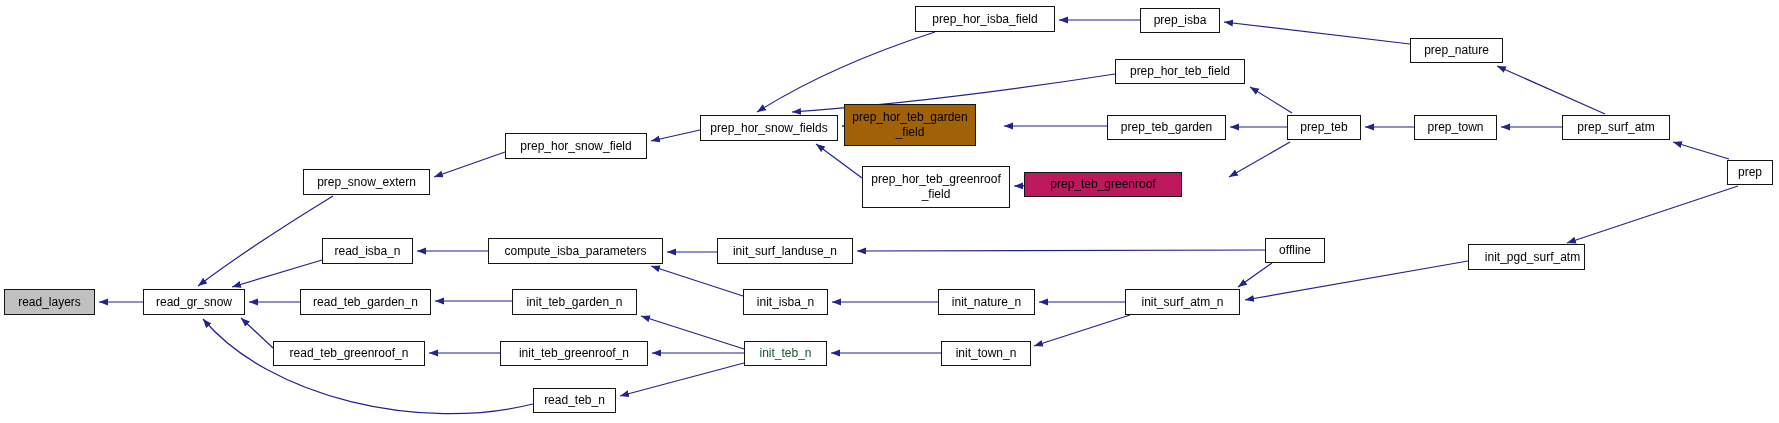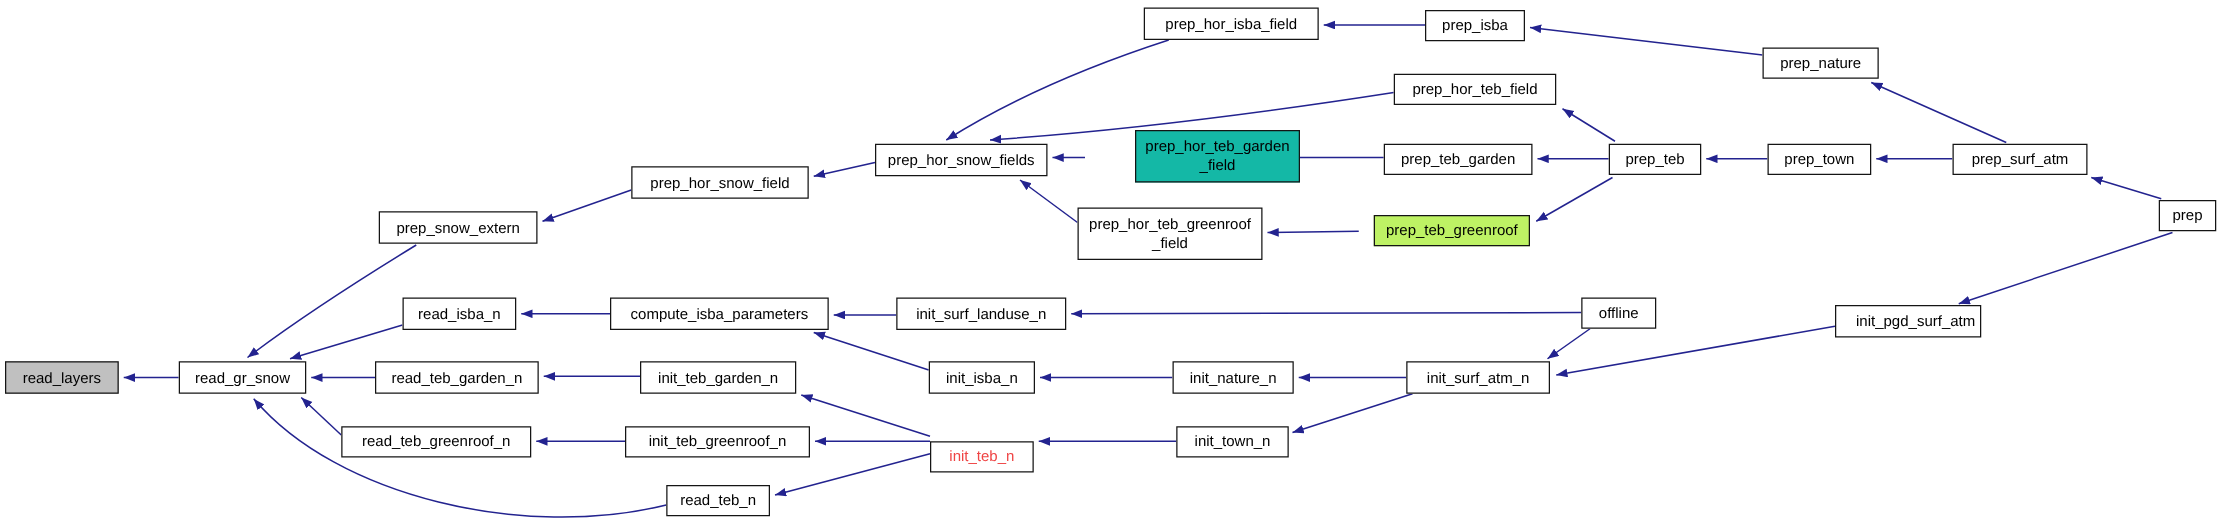--- a/index.html
+++ b/index.html
@@ -65,36 +65,36 @@
     <div class="node" style="left: 143px; top: 289px; width: 102px; height: 26px; border-color: rgb(20, 20, 20); background: rgb(255, 255, 255); color: rgb(0, 0, 0);">read_gr_snow</div>
     <div class="node" style="left: 322px; top: 238px; width: 91px; height: 26px; border-color: rgb(20, 20, 20); background: rgb(255, 255, 255); color: rgb(0, 0, 0);">read_isba_n</div>
     <div class="node" style="left: 300px; top: 289px; width: 131px; height: 26px; border-color: rgb(20, 20, 20); background: rgb(255, 255, 255); color: rgb(0, 0, 0);">read_teb_garden_n</div>
     <div class="node" style="left: 273px; top: 341px; width: 152px; height: 25px; border-color: rgb(20, 20, 20); background: rgb(255, 255, 255); color: rgb(0, 0, 0);">read_teb_greenroof_n</div>
     <div class="node" style="left: 533px; top: 388px; width: 83px; height: 25px; border-color: rgb(20, 20, 20); background: rgb(255, 255, 255); color: rgb(0, 0, 0);">read_teb_n</div>
     <div class="node" style="left: 488px; top: 238px; width: 175px; height: 26px; border-color: rgb(20, 20, 20); background: rgb(255, 255, 255); color: rgb(0, 0, 0);">compute_isba_parameters</div>
     <div class="node" style="left: 512px; top: 289px; width: 125px; height: 26px; border-color: rgb(20, 20, 20); background: rgb(255, 255, 255); color: rgb(0, 0, 0);">init_teb_garden_n</div>
     <div class="node" style="left: 500px; top: 341px; width: 148px; height: 25px; border-color: rgb(20, 20, 20); background: rgb(255, 255, 255); color: rgb(0, 0, 0);">init_teb_greenroof_n</div>
     <div class="node" style="left: 717px; top: 238px; width: 136px; height: 26px; border-color: rgb(20, 20, 20); background: rgb(255, 255, 255); color: rgb(0, 0, 0);">init_surf_landuse_n</div>
     <div class="node" style="left: 743px; top: 289px; width: 85px; height: 26px; border-color: rgb(20, 20, 20); background: rgb(255, 255, 255); color: rgb(0, 0, 0);">init_isba_n</div>
-    <div class="node" style="left: 744px; top: 341px; width: 83px; height: 25px; border-color: rgb(20, 20, 20); background: rgb(255, 255, 255); color: #ef4444; margin-top: 12px;">init_teb_n</div>
+    <div class="node" style="left: 744px; top: 341px; width: 83px; height: 25px; border-color: rgb(20, 20, 20); background: rgb(255, 255, 255); color: #14532d;">init_teb_n</div>
     <div class="node" style="left: 938px; top: 289px; width: 97px; height: 26px; border-color: rgb(20, 20, 20); background: rgb(255, 255, 255); color: rgb(0, 0, 0);">init_nature_n</div>
     <div class="node" style="left: 941px; top: 341px; width: 90px; height: 25px; border-color: rgb(20, 20, 20); background: rgb(255, 255, 255); color: rgb(0, 0, 0);">init_town_n</div>
     <div class="node" style="left: 1125px; top: 289px; width: 115px; height: 26px; border-color: rgb(20, 20, 20); background: rgb(255, 255, 255); color: rgb(0, 0, 0);">init_surf_atm_n</div>
     <div class="node" style="left: 1265px; top: 238px; width: 60px; height: 25px; border-color: rgb(20, 20, 20); background: rgb(255, 255, 255); color: rgb(0, 0, 0);">offline</div>
     <div class="node" style="left: 1468px; top: 244px; width: 117px; height: 26px; border-color: rgb(20, 20, 20); background: rgb(255, 255, 255); color: rgb(0, 0, 0); padding-left: 12px;">init_pgd_surf_atm</div>
     <div class="node" style="left: 303px; top: 169px; width: 127px; height: 26px; border-color: rgb(20, 20, 20); background: rgb(255, 255, 255); color: rgb(0, 0, 0);">prep_snow_extern</div>
     <div class="node" style="left: 505px; top: 133px; width: 142px; height: 26px; border-color: rgb(20, 20, 20); background: rgb(255, 255, 255); color: rgb(0, 0, 0);">prep_hor_snow_field</div>
     <div class="node" style="left: 700px; top: 115px; width: 138px; height: 26px; border-color: rgb(20, 20, 20); background: rgb(255, 255, 255); color: rgb(0, 0, 0);">prep_hor_snow_fields</div>
     <div class="node" style="left: 915px; top: 6px; width: 140px; height: 26px; border-color: rgb(20, 20, 20); background: rgb(255, 255, 255); color: rgb(0, 0, 0);">prep_hor_isba_field</div>
     <div class="node" style="left: 1140px; top: 8px; width: 80px; height: 25px; border-color: rgb(20, 20, 20); background: rgb(255, 255, 255); color: rgb(0, 0, 0);">prep_isba</div>
     <div class="node" style="left: 1115px; top: 59px; width: 130px; height: 25px; border-color: rgb(20, 20, 20); background: rgb(255, 255, 255); color: rgb(0, 0, 0);">prep_hor_teb_field</div>
-    <div class="node" style="left: 908px; top: 104px; width: 132px; height: 42px; border-color: rgb(20, 20, 20); background: #14b8a6; color: rgb(0, 0, 0);">prep_hor_teb_garden
+    <div class="node" style="left: 844px; top: 104px; width: 132px; height: 42px; border-color: rgb(20, 20, 20); background: #a16207; color: rgb(0, 0, 0);">prep_hor_teb_garden
 _field</div>
     <div class="node" style="left: 862px; top: 166px; width: 148px; height: 42px; border-color: rgb(20, 20, 20); background: rgb(255, 255, 255); color: rgb(0, 0, 0);">prep_hor_teb_greenroof
 _field</div>
     <div class="node" style="left: 1107px; top: 115px; width: 119px; height: 25px; border-color: rgb(20, 20, 20); background: rgb(255, 255, 255); color: rgb(0, 0, 0);">prep_teb_garden</div>
-    <div class="node" style="left: 1099px; top: 172px; width: 125px; height: 25px; border-color: rgb(20, 20, 20); background: #bef264; color: rgb(0, 0, 0);">prep_teb_greenroof</div>
+    <div class="node" style="left: 1024px; top: 172px; width: 158px; height: 25px; border-color: rgb(20, 20, 20); background: #be185d; color: rgb(0, 0, 0);">prep_teb_greenroof</div>
     <div class="node" style="left: 1287px; top: 115px; width: 74px; height: 25px; border-color: rgb(20, 20, 20); background: rgb(255, 255, 255); color: rgb(0, 0, 0);">prep_teb</div>
     <div class="node" style="left: 1414px; top: 115px; width: 83px; height: 25px; border-color: rgb(20, 20, 20); background: rgb(255, 255, 255); color: rgb(0, 0, 0); text-align: right;">prep_town</div>
     <div class="node" style="left: 1562px; top: 115px; width: 108px; height: 25px; border-color: rgb(20, 20, 20); background: rgb(255, 255, 255); color: rgb(0, 0, 0);">prep_surf_atm</div>
     <div class="node" style="left: 1410px; top: 38px; width: 93px; height: 25px; border-color: rgb(20, 20, 20); background: rgb(255, 255, 255); color: rgb(0, 0, 0);">prep_nature</div>
     <div class="node" style="left: 1727px; top: 160px; width: 46px; height: 25px; border-color: rgb(20, 20, 20); background: rgb(255, 255, 255); color: rgb(0, 0, 0);">prep</div>
   </div>
 
 </body></html>

